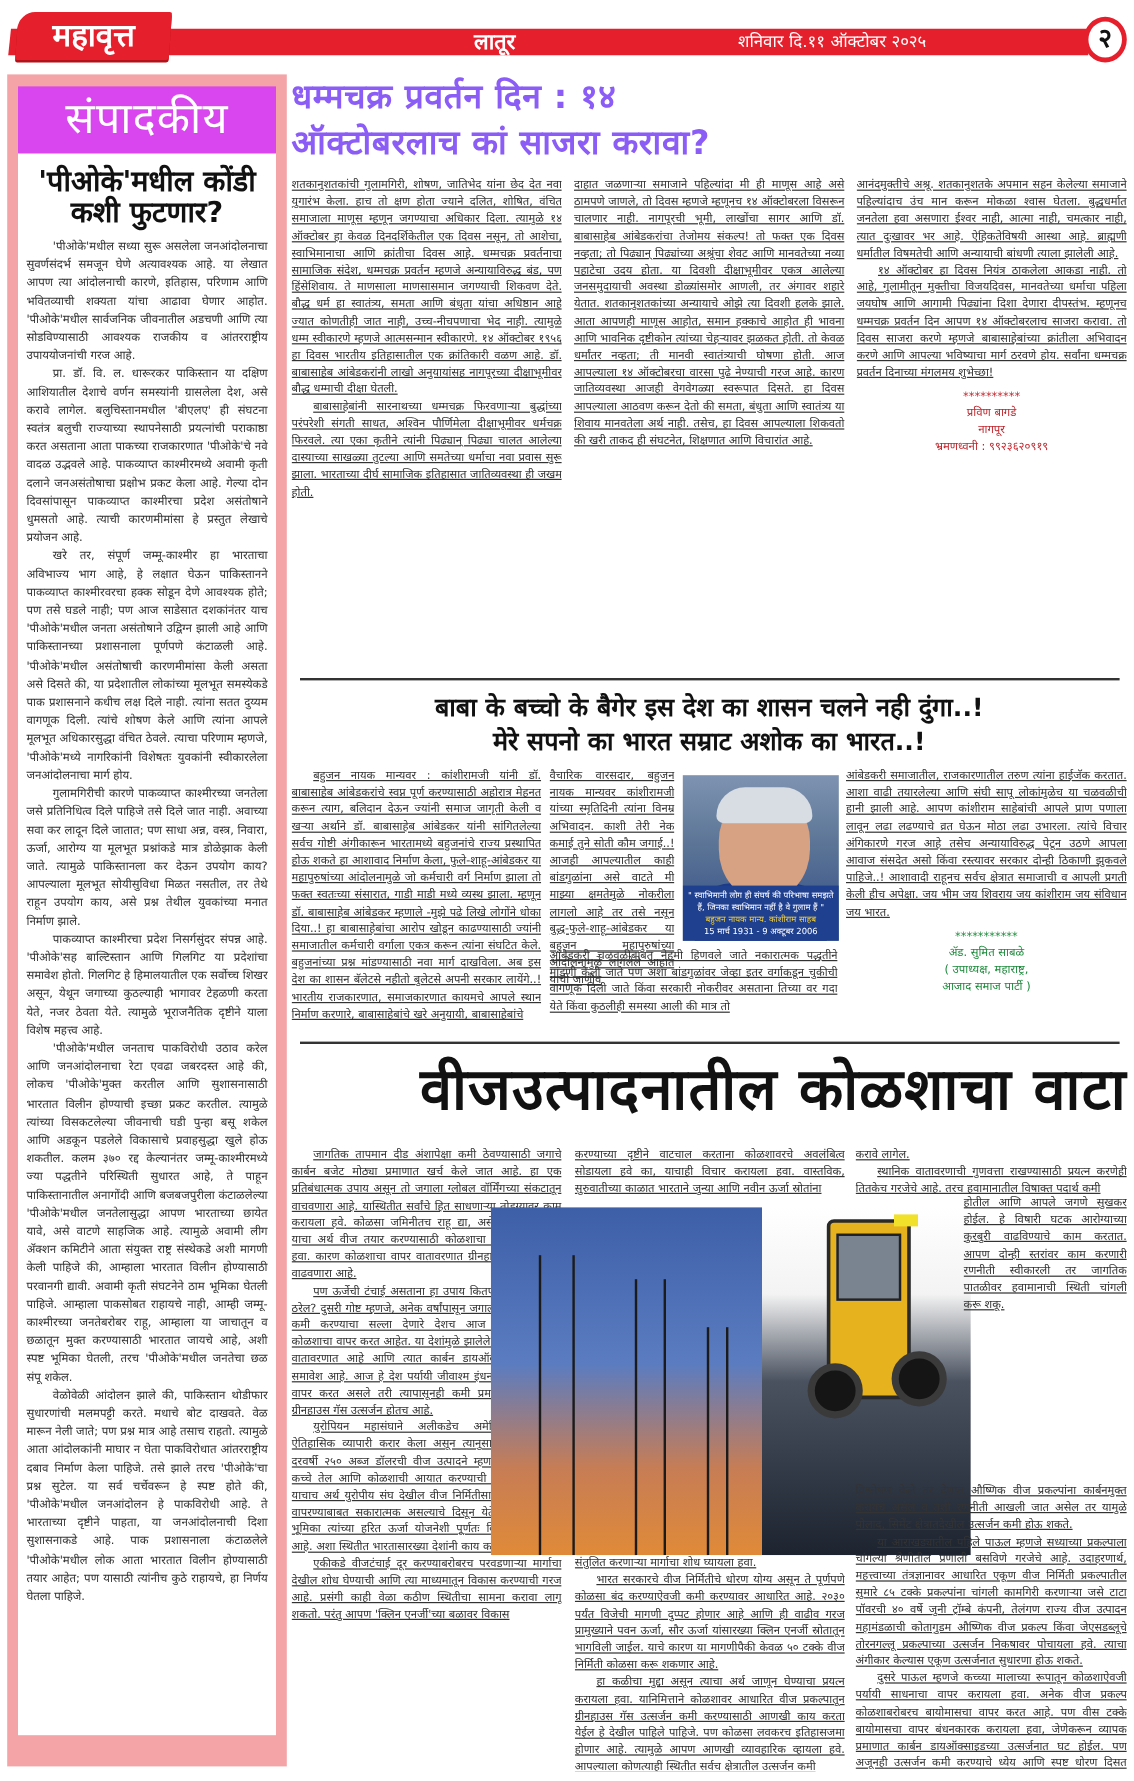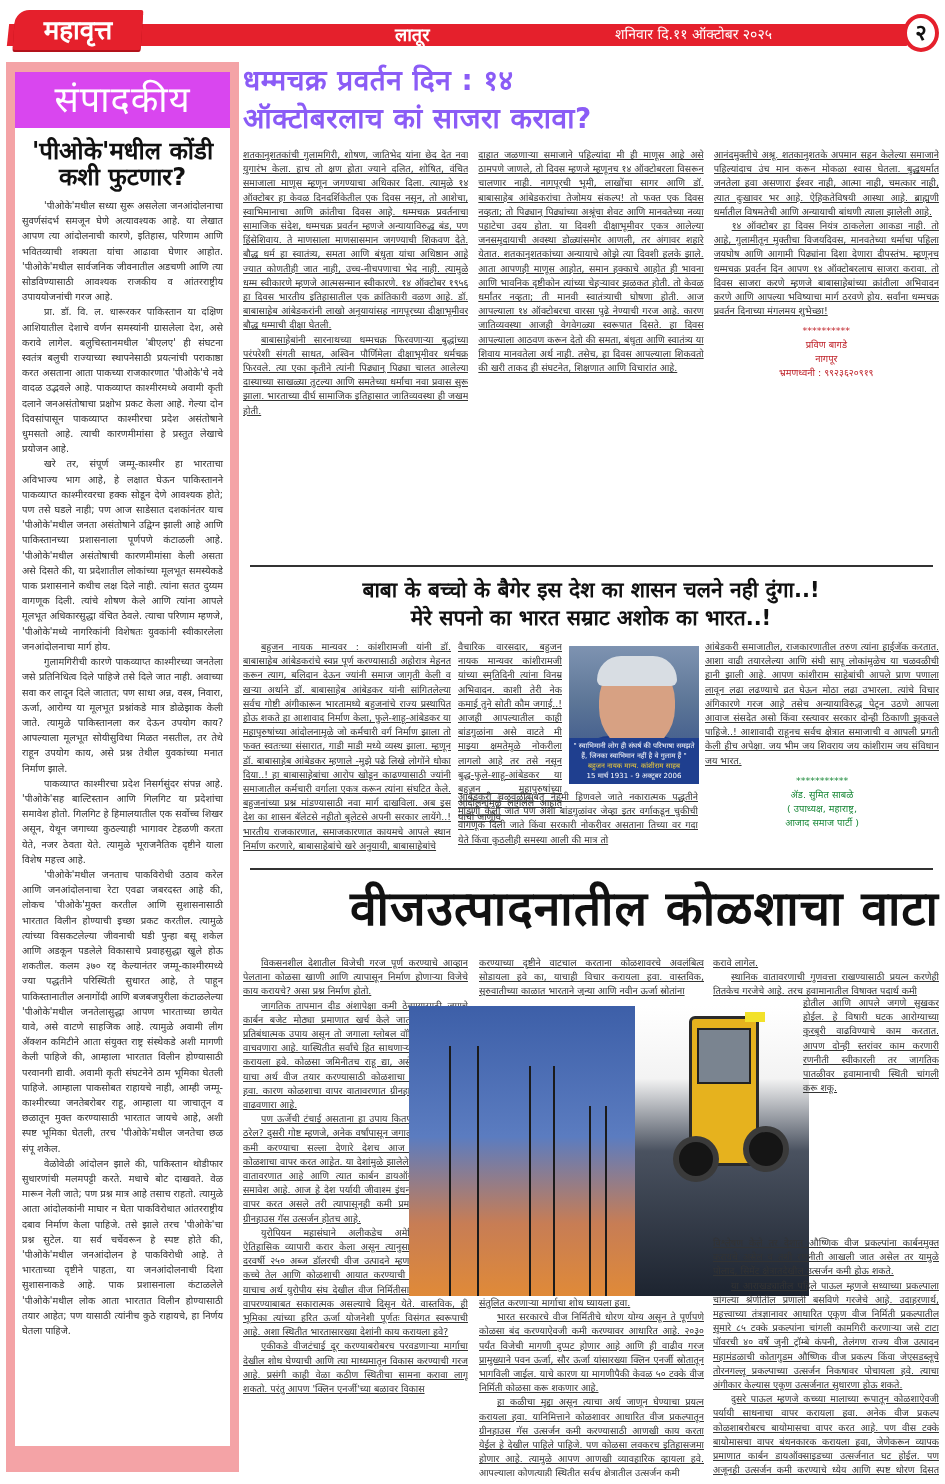--- a/index.html
+++ b/index.html
@@ -150,21 +150,20 @@
         <div>आजाद समाज पार्टी )</div>
       </div>
     </div>
   </div>
 </div>
 <div class="rule" style="left:250px;top:868px;width:683px;"></div>
 
 <div class="art3">
   <div class="hl3">वीजउत्पादनातील कोळशाचा वाटा</div>
   <div class="c1 col">
-    <p>विकसनशील देशातील विजेची गरज पूर्ण करण्याचे आव्हान पेलताना कोळसा खाणी आणि त्यापासून निर्माण होणाऱ्या विजेचे काय करायचे? असा प्रश्न निर्माण होतो.</p>
     <p>जागतिक तापमान दीड अंशापेक्षा कमी ठेवण्यासाठी जगाचे कार्बन बजेट मोठ्या प्रमाणात खर्च केले जात आहे. हा एक प्रतिबंधात्मक उपाय असून तो जगाला ग्लोबल वॉर्मिंगच्या संकटातून वाचवणारा आहे. यास्थितीत सर्वांचे हित साधणाऱ्या तोडग्यावर काम करायला हवे. कोळसा जमिनीतच राहू द्या, असे सांगितले जाते. याचा अर्थ वीज तयार करण्यासाठी कोळशाचा वापर थांबवायला हवा. कारण कोळशाचा वापर वातावरणात ग्रीनहाउस गॅसचे प्रमाण वाढवणारा आहे.</p>
     <p>पण ऊर्जेची टंचाई असताना हा उपाय कितपत परिणामकारक ठरेल? दुसरी गोष्ट म्हणजे, अनेक वर्षांपासून जगाला कार्बन उत्सर्जन कमी करण्याचा सल्ला देणारे देशच आज वीजनिर्मितीसाठी कोळशाचा वापर करत आहेत. या देशांमुळे झालेले उत्सर्जन अजूनही वातावरणात आहे आणि त्यात कार्बन डायऑक्साइडचा देखील समावेश आहे. आज हे देश पर्यायी जीवाश्म इंधन, नैसर्गिक गॅसचा वापर करत असले तरी त्यापासूनही कमी प्रमाणात का होईना ग्रीनहाउस गॅस उत्सर्जन होतच आहे.</p>
     <p>युरोपियन महासंघाने अलीकडेच अमेरिकेसमवेत एक ऐतिहासिक व्यापारी करार केला असून त्यानुसार तीन वर्षांसाठी दरवर्षी २५० अब्ज डॉलरची वीज उत्पादने म्हणजे नैसर्गिक गॅस, कच्चे तेल आणि कोळशाची आयात करण्याची हमी दिली आहे. याचाच अर्थ युरोपीय संघ देखील वीज निर्मितीसाठी जीवाश्म इंधन वापरण्याबाबत सकारात्मक असल्याचे दिसून येते. वास्तविक, ही भूमिका त्यांच्या हरित ऊर्जा योजनेशी पूर्णतः विसंगत स्वरूपाची आहे. अशा स्थितीत भारतासारख्या देशांनी काय करायला हवे?</p>
     <p>एकीकडे वीजटंचाई दूर करण्याबरोबरच परवडणाऱ्या मार्गाचा देखील शोध घेण्याची आणि त्या माध्यमातून विकास करण्याची गरज आहे. प्रसंगी काही वेळा कठीण स्थितीचा सामना करावा लागू शकतो. परंतु आपण 'क्लिन एनर्जी'च्या बळावर विकास</p>
   </div>
   <div class="c2 col">
       <p class="noind">करण्याच्या दृष्टीने वाटचाल करताना कोळशावरचे अवलंबित्व सोडायला हवे का, याचाही विचार करायला हवा. वास्तविक, सुरुवातीच्या काळात भारताने जुन्या आणि नवीन ऊर्जा स्रोतांना</p>
     </div>
   <div class="c3 col">
     <p class="noind">करावे लागेल.</p>

